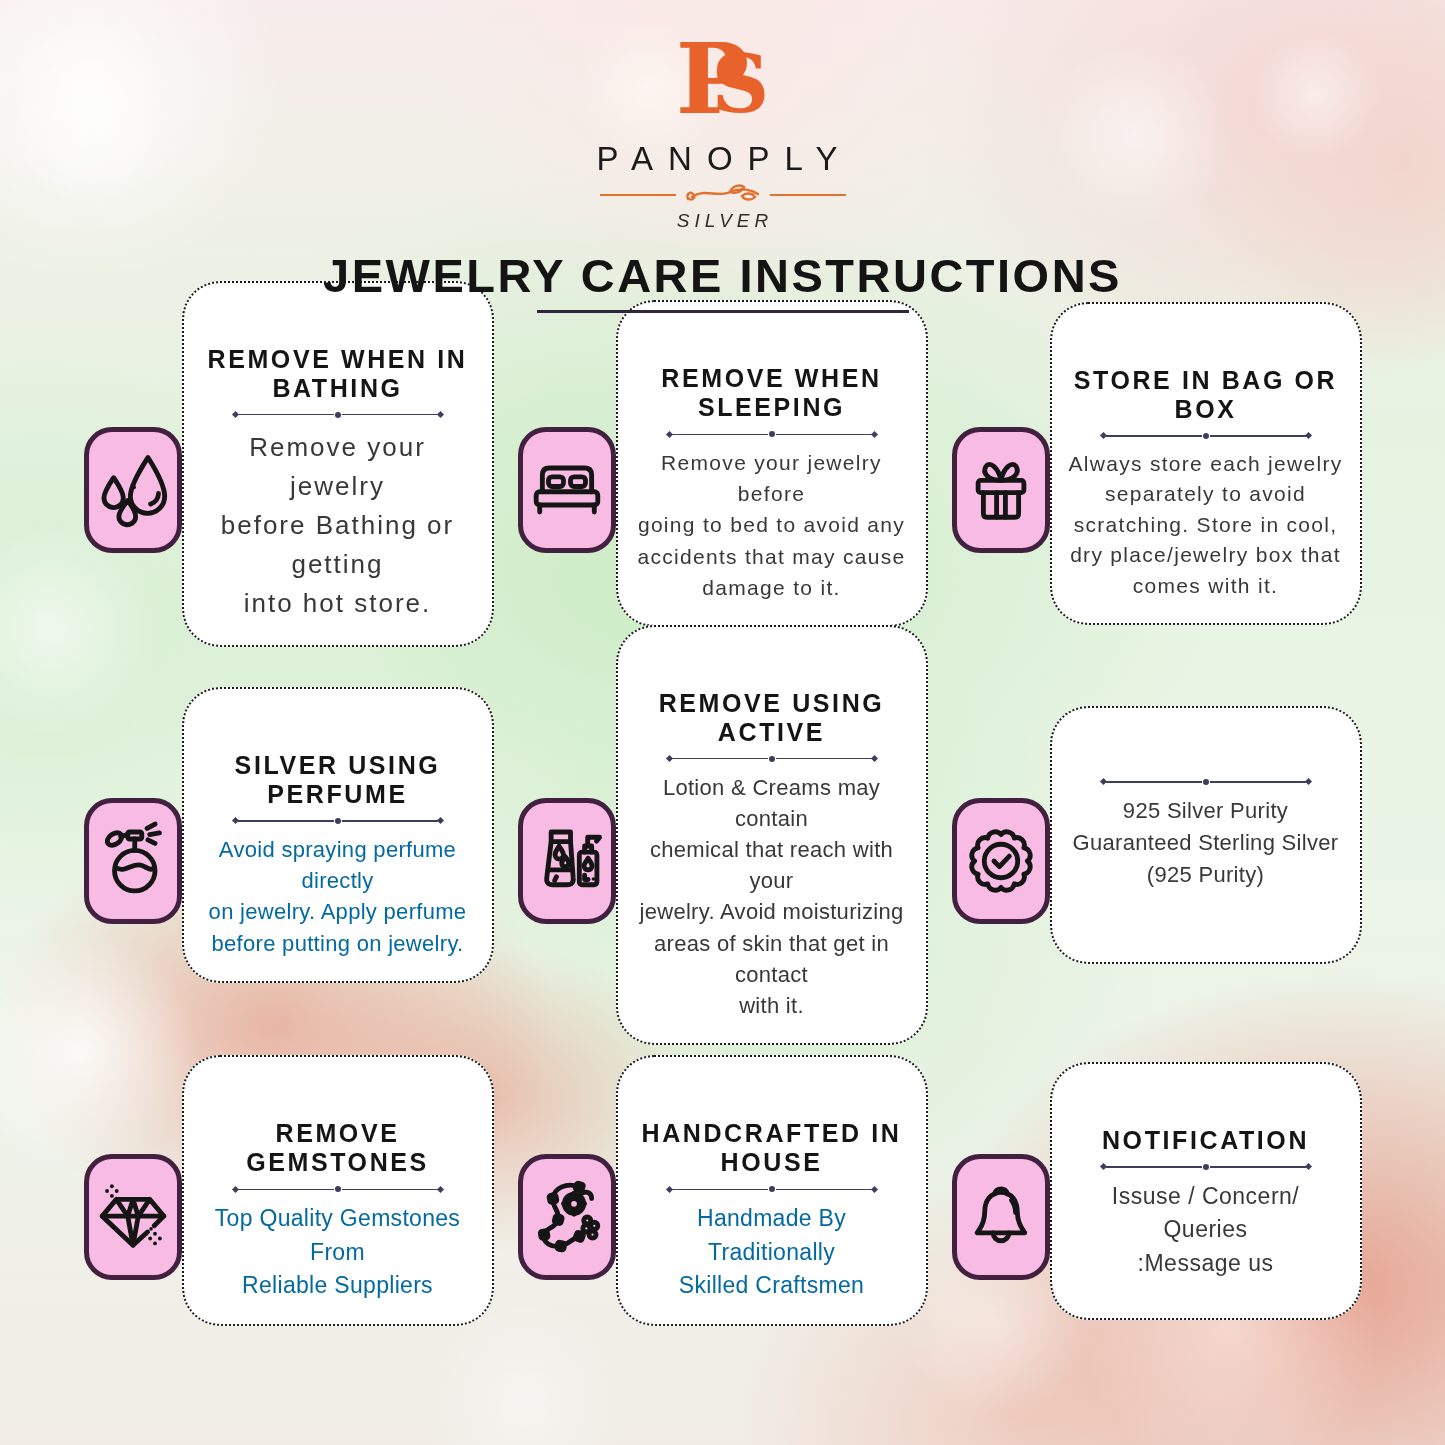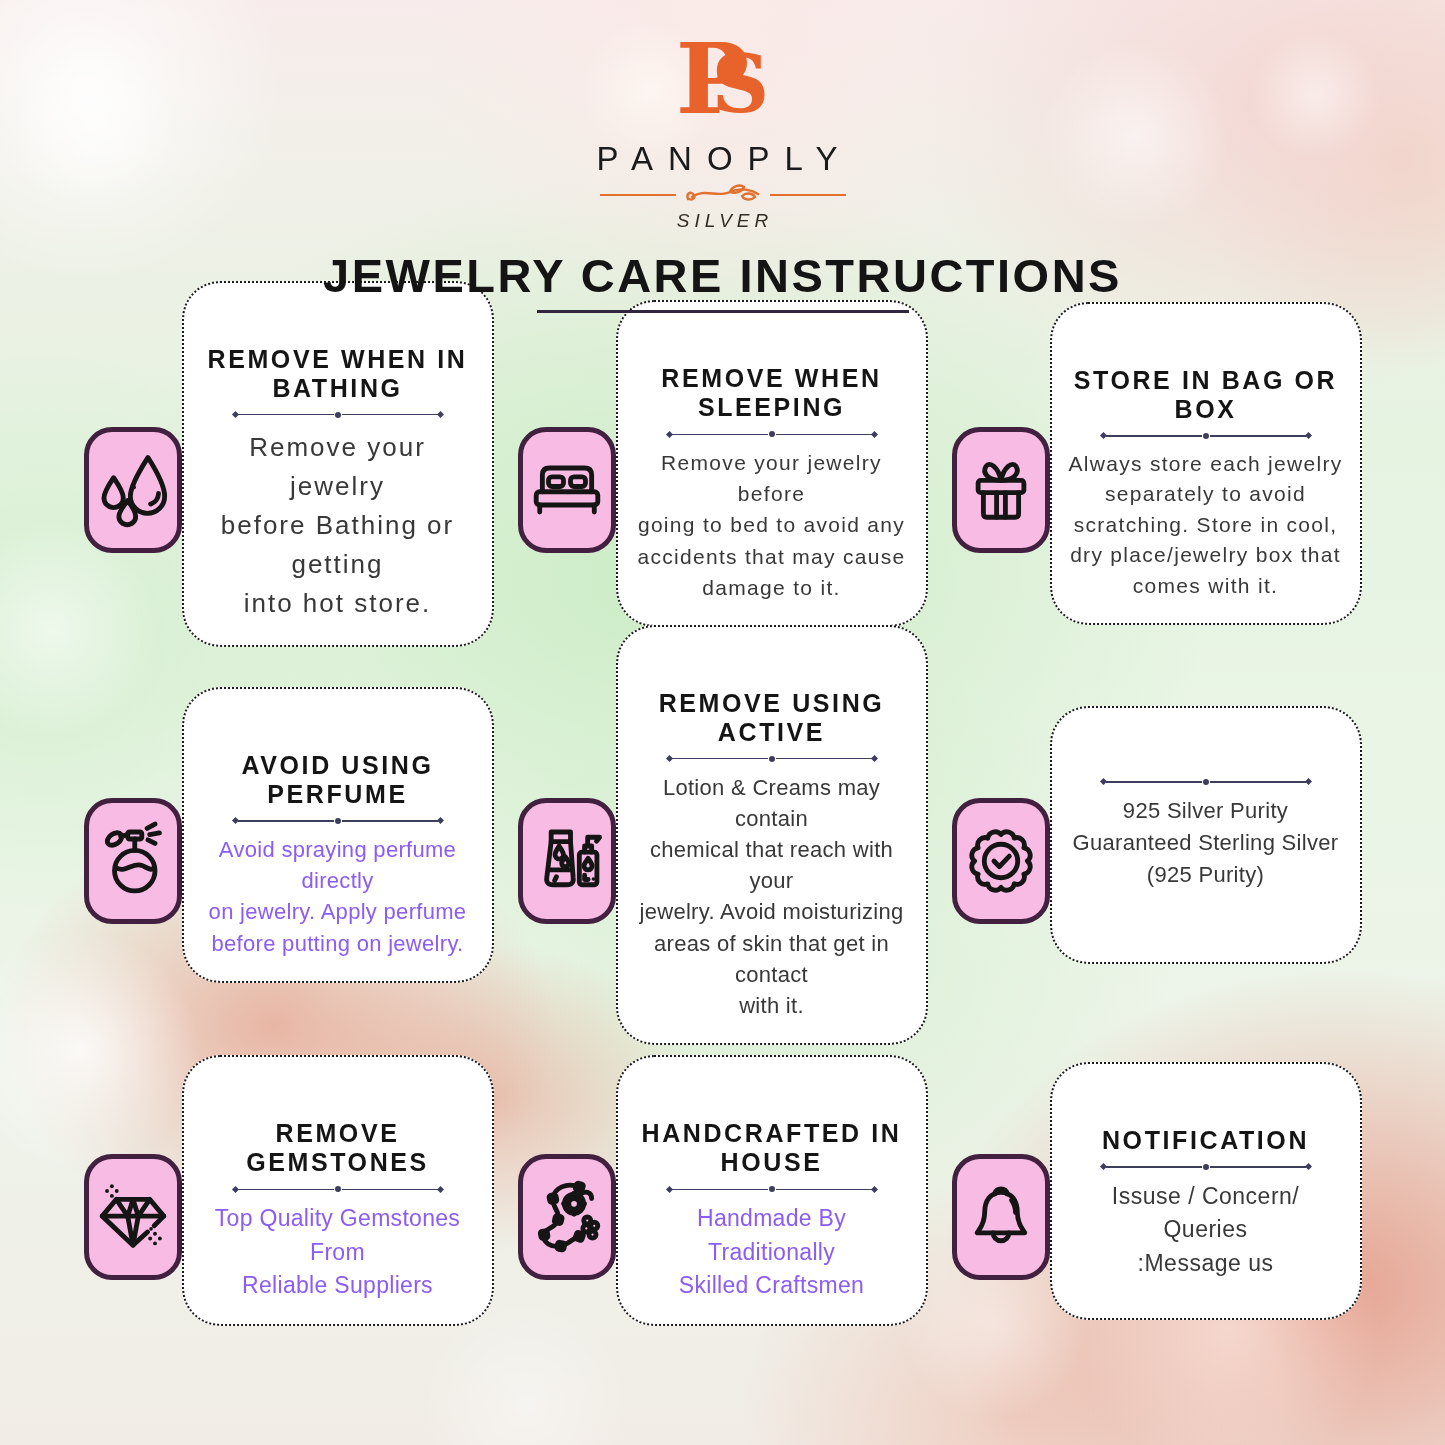--- a/index.html
+++ b/index.html
@@ -57,21 +57,21 @@
   .row1 .card{ min-height:254px; }
   .row2 .card{ min-height:258px; }
   .row3 .card{ min-height:258px; }
   .heading{ font-size:25px; font-weight:800; letter-spacing:2.6px; color:#151515; }
   .hr{ display:flex; align-items:center; justify-content:center; margin:9px auto 10px; width:210px; }
   .hr .line{ flex:1; height:1.6px; background:#3d3d5e; }
   .hr .dot{ width:6px; height:6px; border-radius:50%; background:#3d3d5e; margin:0 1px; }
   .hr .tick{ width:5px; height:5px; background:#3d3d5e; transform:rotate(45deg); }
   .body{ white-space:pre-line; margin:0 auto; color:#383838; }
   .serifbody{ font-family:Liberation Sans, sans-serif; }
-  .sansbody{ font-family:"Liberation Sans", sans-serif; color:#8b5cf6; }
+  .sansbody{ font-family:"Liberation Sans", sans-serif; color:#0369a1; }
   .b1{ font-size:26px; letter-spacing:2px; line-height:1.5; max-width:410px; }
   .b2{ font-size:21px; letter-spacing:1.3px; line-height:1.48; max-width:370px; }
   .b3{ font-size:21px; letter-spacing:1.3px; line-height:1.45; max-width:370px; }
   .b4{ font-size:22px; letter-spacing:0.3px; line-height:1.42; max-width:380px; }
   .b5{ font-size:22px; letter-spacing:0.3px; line-height:1.42; max-width:390px; }
   .b6{ font-size:22px; letter-spacing:0.3px; line-height:1.45; max-width:360px; }
   .b7{ font-size:23px; letter-spacing:0.3px; line-height:1.45; max-width:360px; }
   .b8{ font-size:23px; letter-spacing:0.3px; line-height:1.45; max-width:340px; }
   .b9{ font-size:23px; letter-spacing:0.5px; line-height:1.45; max-width:350px; }
   svg.icon{ stroke:#151515; fill:none; stroke-width:5.5; stroke-linecap:round; stroke-linejoin:round; }
@@ -203,21 +203,21 @@
           <circle cx="52" cy="61" r="23"></circle>
           <path d="M30 57 C40 65 50 51 60 55 C67 58 71 62 74 57"></path>
           <path d="M52 38 V25"></path>
           <rect x="44" y="17" width="16" height="8" rx="2"></rect>
           <path d="M44 20 L36 22"></path>
           <ellipse cx="29" cy="25" rx="9" ry="6" transform="rotate(-35 29 25)"></ellipse>
           <path d="M66 13 L75 8 M69 20 L80 18 M67 26 L75 30"></path>
         </svg>
       </div>
       <div class="card">
-        <div class="heading">AVOID USING PERFUME</div>
+        <div class="heading">SILVER USING PERFUME</div>
         <div class="hr">
             <span class="tick"></span>
             <span class="line"></span>
             <span class="dot"></span>
             <span class="line"></span>
             <span class="tick"></span>
           </div>
         <p class="body sansbody b4">Avoid spraying perfume directly
 on jewelry. Apply perfume
 before putting on jewelry.</p>

